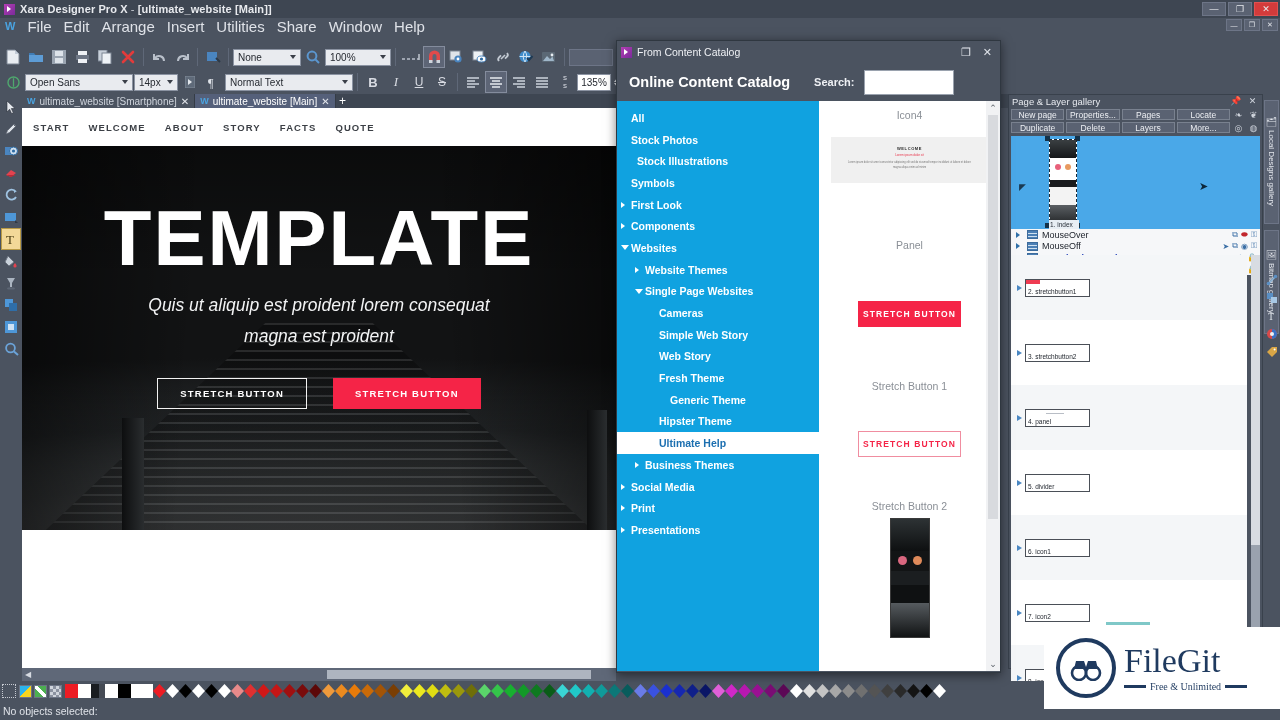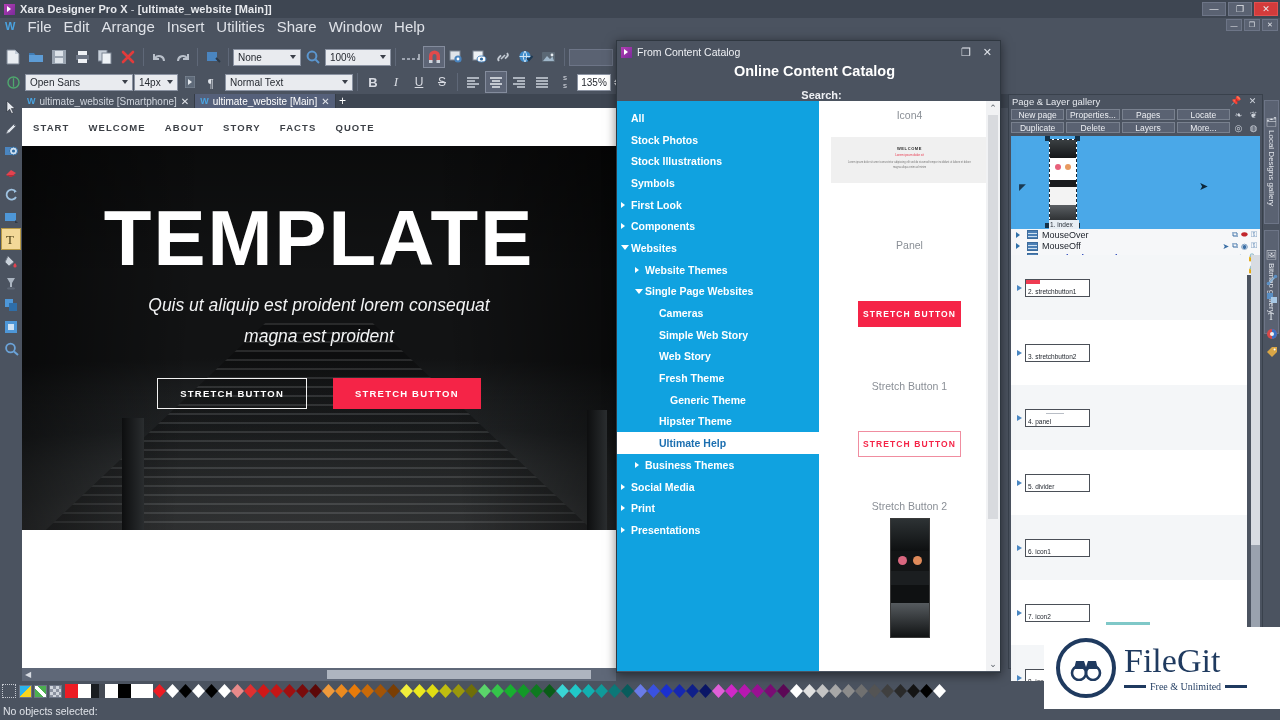--- a/index.html
+++ b/index.html
@@ -263,21 +263,21 @@
     background:#4b5360; border:1px solid #2f3740; box-shadow:0 2px 10px rgba(0,0,0,.5);
   }
   .dlg-title { height:22px; background:#4b5360; display:flex; align-items:center; padding-left:4px; gap:5px; }
   .dlg-logo { width:11px; height:11px; background:linear-gradient(135deg,#b43fb4,#7a2a9a); position:relative; }
   .dlg-logo::after{ content:""; position:absolute; left:3px; top:2px;
     border-left:4px solid #fff; border-top:3px solid transparent;border-bottom:3px solid transparent; }
   .dlg-title-txt { color:#eef0f4; font-size:10.5px; }
   .dlg-wbtns { margin-left:auto; display:flex; gap:12px; padding-right:8px; }
   .dlg-wb { color:#dfe3e9; font-size:11px; }
   .dlg-head {
-    height:38px; background:#4b5360; display:flex; align-items:center; padding-left:12px; gap:10px;flex-direction:column;
+    height:38px; background:#4b5360; display:flex; align-items:center; padding-left:12px; gap:10px;
   }
   .dlg-head h1 { color:#ffffff; font-size:14.5px; font-weight:bold; }
   .dlg-head .lbl { color:#eef0f4; font-size:11px; font-weight:bold; margin-left:14px; }
   .dlg-search { width:90px; height:25px; background:#ffffff; border:1px solid #9aa2ae; }
   .dlg-body { display:flex; height:570px; }
   .cat-side {
     width:202px; background:#10a2e0; overflow:hidden; padding-top:6px;
   }
   .cat-item {
     height:21.7px; display:flex; align-items:center; color:#ffffff;
@@ -1002,21 +1002,21 @@
     </div>
     <div class="dlg-body">
       <div class="cat-side" id="cat-side">
           <div class="cat-item">
             <span style="padding-left: 14px;">All</span>
           </div>
           <div class="cat-item">
             <span style="padding-left: 14px;">Stock Photos</span>
           </div>
           <div class="cat-item">
-            <span style="padding-left: 14px;">Stock Illustrations</span>
+            <span style="padding-left: 20px;">Stock Illustrations</span>
           </div>
           <div class="cat-item">
             <span style="padding-left: 14px;">Symbols</span>
           </div>
           <div class="cat-item">
             <i class="arrow" style="left: 4px;"></i>
             <span style="padding-left: 14px;">First Look</span>
           </div>
           <div class="cat-item">
             <i class="arrow" style="left: 4px;"></i>

